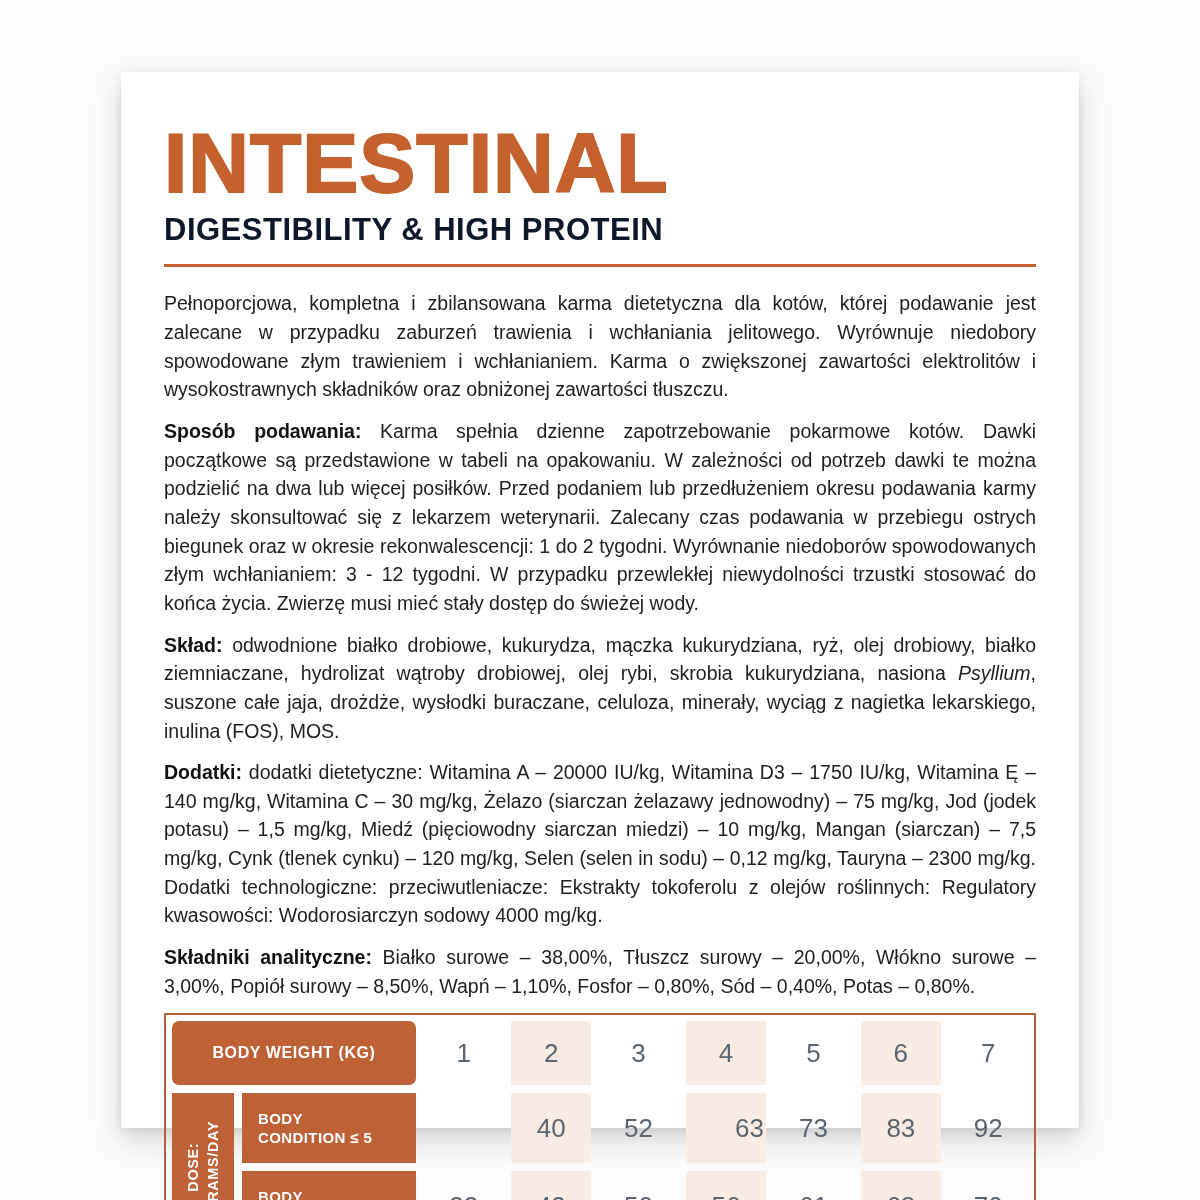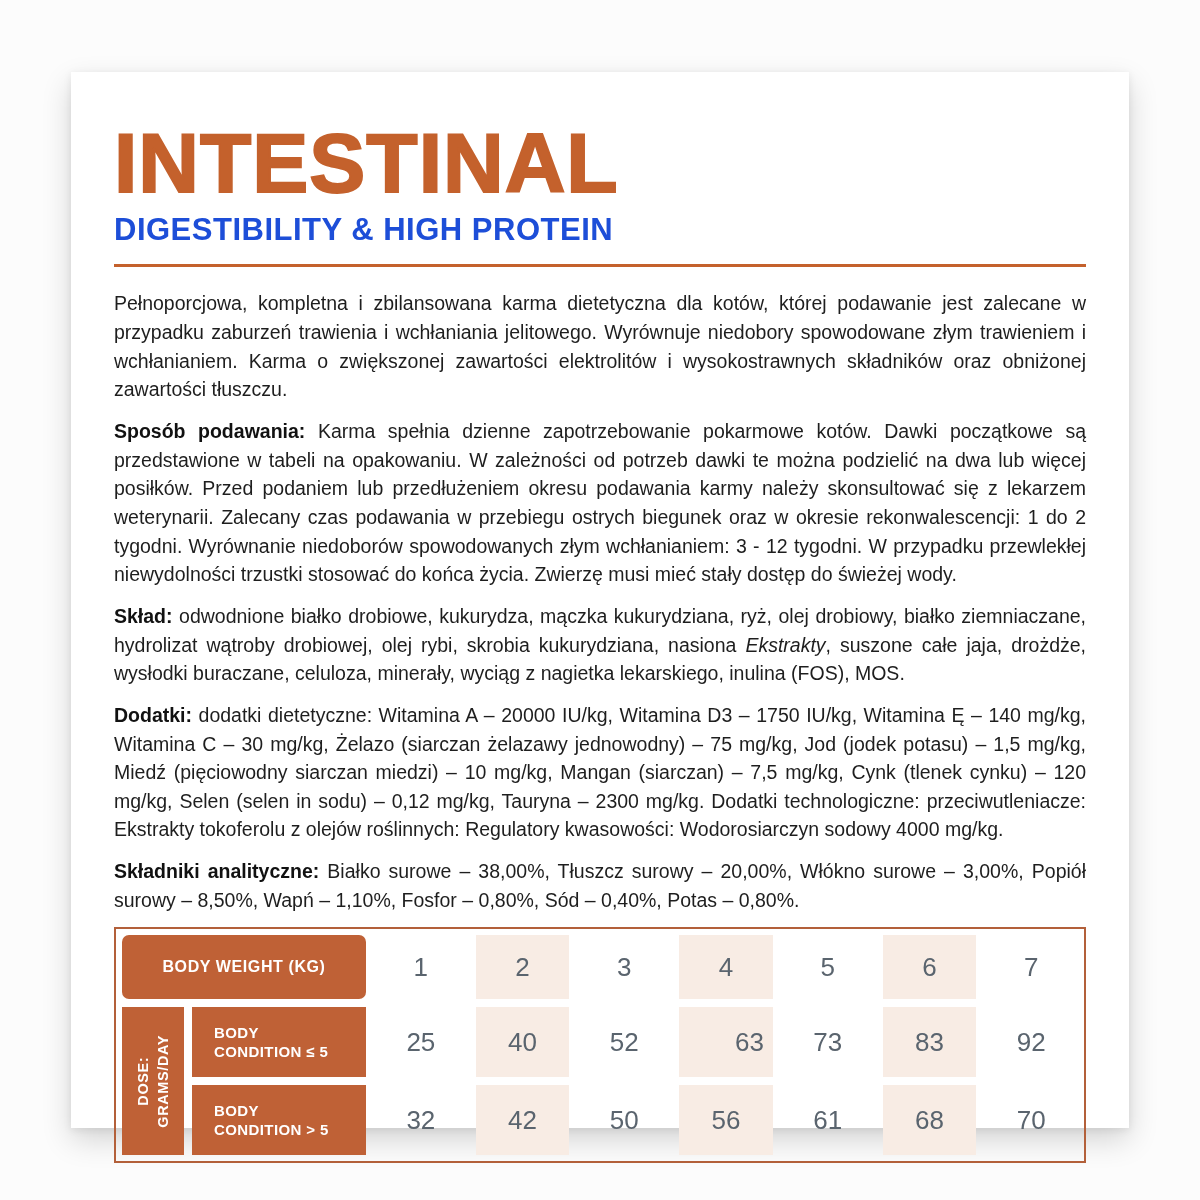--- a/index.html
+++ b/index.html
@@ -1,70 +1,69 @@
 <!DOCTYPE html>
 <html><head>
 <meta charset="utf-8">
 <style>
   html,body{margin:0;padding:0;width:1200px;height:1200px;background:#fcfcfc;
     font-family:"Liberation Sans",sans-serif;}
-  .card{box-sizing:border-box;position:relative;width:1058px;height:1056px;
+  .card{box-sizing:border-box;position:relative;width:958px;height:1056px;
     margin:72px auto 0;background:#ffffff;padding:50px 43px 0;
     box-shadow:0 12px 28px rgba(0,0,0,.16),0 2px 8px rgba(0,0,0,.08);}
   h1.title{margin:0;font-size:84px;line-height:.98;font-weight:bold;color:#c4612c;
     -webkit-text-stroke:2px #c4612c;letter-spacing:1px;}
-  .subtitle{margin:8px 0 0;font-size:31px;font-weight:bold;color:#1d4ed8;letter-spacing:.5px;}
+  .subtitle{margin:8px 0 0;font-size:31px;font-weight:bold;color:#0f172a;letter-spacing:.5px;}
   .rule{height:3px;background:#c4612c;margin:16px 0 22px;}
   .para{margin:6px 0 13px;text-align:justify;font-size:19.5px;line-height:1.47;color:#1e1e1e;}
   .para b{color:#111;}
   .fg-heading{margin:36px 0 13px;font-size:15px;font-weight:bold;color:#c4612c;letter-spacing:1.3px;}
   .ft{display:grid;grid-template-columns:62px 174px repeat(7,1fr);
     grid-template-rows:64px 70px 70px;gap:8px;padding:6px;border:2px solid #b3603a;}
   .cell{display:flex;align-items:center;justify-content:center;}
   .orange{background:#bf6136;color:#fff;font-weight:bold;}
   .bw-label{font-size:16px;letter-spacing:.6px;}
-  .cond{justify-content:flex-start;padding-left:22px;font-size:15px;line-height:1.32;
+  .cond{justify-content:flex-start;padding-left:16px;font-size:15px;line-height:1.32;
     letter-spacing:.4px;white-space:pre-line;}
   .dose-cell span{writing-mode:vertical-rl;transform:rotate(180deg);white-space:pre-line;
     font-size:14.5px;letter-spacing:.6px;line-height:1.4;text-align:center;font-weight:bold;}
   .val{font-size:26px;color:#5a646e;}
   .beige{background:#f8ece4;}
 </style>
 </head>
 <body>
 
 <div class="card">
   <h1 class="title">INTESTINAL</h1>
   <div class="subtitle">DIGESTIBILITY &amp; HIGH PROTEIN</div>
   <div class="rule"></div>
 
   <div>
       <p class="para">Pełnoporcjowa, kompletna i zbilansowana karma dietetyczna dla kotów, której podawanie jest zalecane w przypadku zaburzeń trawienia i wchłaniania jelitowego. Wyrównuje niedobory spowodowane złym trawieniem i wchłanianiem. Karma o zwiększonej zawartości elektrolitów i wysokostrawnych składników oraz obniżonej zawartości tłuszczu.</p>
       <p class="para"><b>Sposób podawania: </b>Karma spełnia dzienne zapotrzebowanie pokarmowe kotów. Dawki początkowe są przedstawione w tabeli na opakowaniu. W zależności od potrzeb dawki te można podzielić na dwa lub więcej posiłków. Przed podaniem lub przedłużeniem okresu podawania karmy należy skonsultować się z lekarzem weterynarii. Zalecany czas podawania w przebiegu ostrych biegunek oraz w okresie rekonwalescencji: 1 do 2 tygodni. Wyrównanie niedoborów spowodowanych złym wchłanianiem: 3 - 12 tygodni. W przypadku przewlekłej niewydolności trzustki stosować do końca życia. Zwierzę musi mieć stały dostęp do świeżej wody.</p>
-      <p class="para"><b>Skład: </b>odwodnione białko drobiowe, kukurydza, mączka kukurydziana, ryż, olej drobiowy, białko ziemniaczane, hydrolizat wątroby drobiowej, olej rybi, skrobia kukurydziana, nasiona <i>Ekstrakty</i>, suszone całe jaja, drożdże, wysłodki buraczane, celuloza, minerały, wyciąg z nagietka lekarskiego, inulina (FOS), MOS.</p>
+      <p class="para"><b>Skład: </b>odwodnione białko drobiowe, kukurydza, mączka kukurydziana, ryż, olej drobiowy, białko ziemniaczane, hydrolizat wątroby drobiowej, olej rybi, skrobia kukurydziana, nasiona <i>Psyllium</i>, suszone całe jaja, drożdże, wysłodki buraczane, celuloza, minerały, wyciąg z nagietka lekarskiego, inulina (FOS), MOS.</p>
       <p class="para"><b>Dodatki: </b>dodatki dietetyczne: Witamina A – 20000 IU/kg, Witamina D3 – 1750 IU/kg, Witamina Ę – 140 mg/kg, Witamina C – 30 mg/kg, Żelazo (siarczan żelazawy jednowodny) – 75 mg/kg, Jod (jodek potasu) – 1,5 mg/kg, Miedź (pięciowodny siarczan miedzi) – 10 mg/kg, Mangan (siarczan) – 7,5 mg/kg, Cynk (tlenek cynku) – 120 mg/kg, Selen (selen in sodu) – 0,12 mg/kg, Tauryna – 2300 mg/kg. Dodatki technologiczne: przeciwutleniacze: Ekstrakty tokoferolu z olejów roślinnych: Regulatory kwasowości: Wodorosiarczyn sodowy 4000 mg/kg.</p>
       <p class="para"><b>Składniki analityczne: </b>Białko surowe – 38,00%, Tłuszcz surowy – 20,00%, Włókno surowe – 3,00%, Popiół surowy – 8,50%, Wapń – 1,10%, Fosfor – 0,80%, Sód – 0,40%, Potas – 0,80%.</p>
     </div>
 
   <div class="ft">
       <div class="cell orange bw-label" style="grid-area: 1 / 1 / auto / 3; border-radius: 7px;">BODY WEIGHT (KG)</div>
       <div class="cell val" style="grid-area: 1 / 3;">1</div>
       <div class="cell val beige" style="grid-area: 1 / 4;">2</div>
       <div class="cell val" style="grid-area: 1 / 5;">3</div>
       <div class="cell val beige" style="grid-area: 1 / 6;">4</div>
       <div class="cell val" style="grid-area: 1 / 7;">5</div>
       <div class="cell val beige" style="grid-area: 1 / 8;">6</div>
       <div class="cell val" style="grid-area: 1 / 9;">7</div>
       <div class="cell orange dose-cell" style="grid-area: 2 / 1 / 4;">
         <span>DOSE:
 GRAMS/DAY</span>
       </div>
       <div class="cell orange cond" style="grid-area: 2 / 2;">BODY
 CONDITION ≤ 5</div>
-      <div class="cell val" style="grid-area: 2 / 3;">25</div>
       <div class="cell val beige" style="grid-area: 2 / 4;">40</div>
       <div class="cell val" style="grid-area: 2 / 5;">52</div>
       <div class="cell val beige" style="grid-area: 2 / 6; padding-left: 47px;">63</div>
       <div class="cell val" style="grid-area: 2 / 7;">73</div>
       <div class="cell val beige" style="grid-area: 2 / 8;">83</div>
       <div class="cell val" style="grid-area: 2 / 9;">92</div>
       <div class="cell orange cond" style="grid-area: 3 / 2;">BODY
 CONDITION &gt; 5</div>
       <div class="cell val" style="grid-area: 3 / 3;">32</div>
       <div class="cell val beige" style="grid-area: 3 / 4;">42</div>

